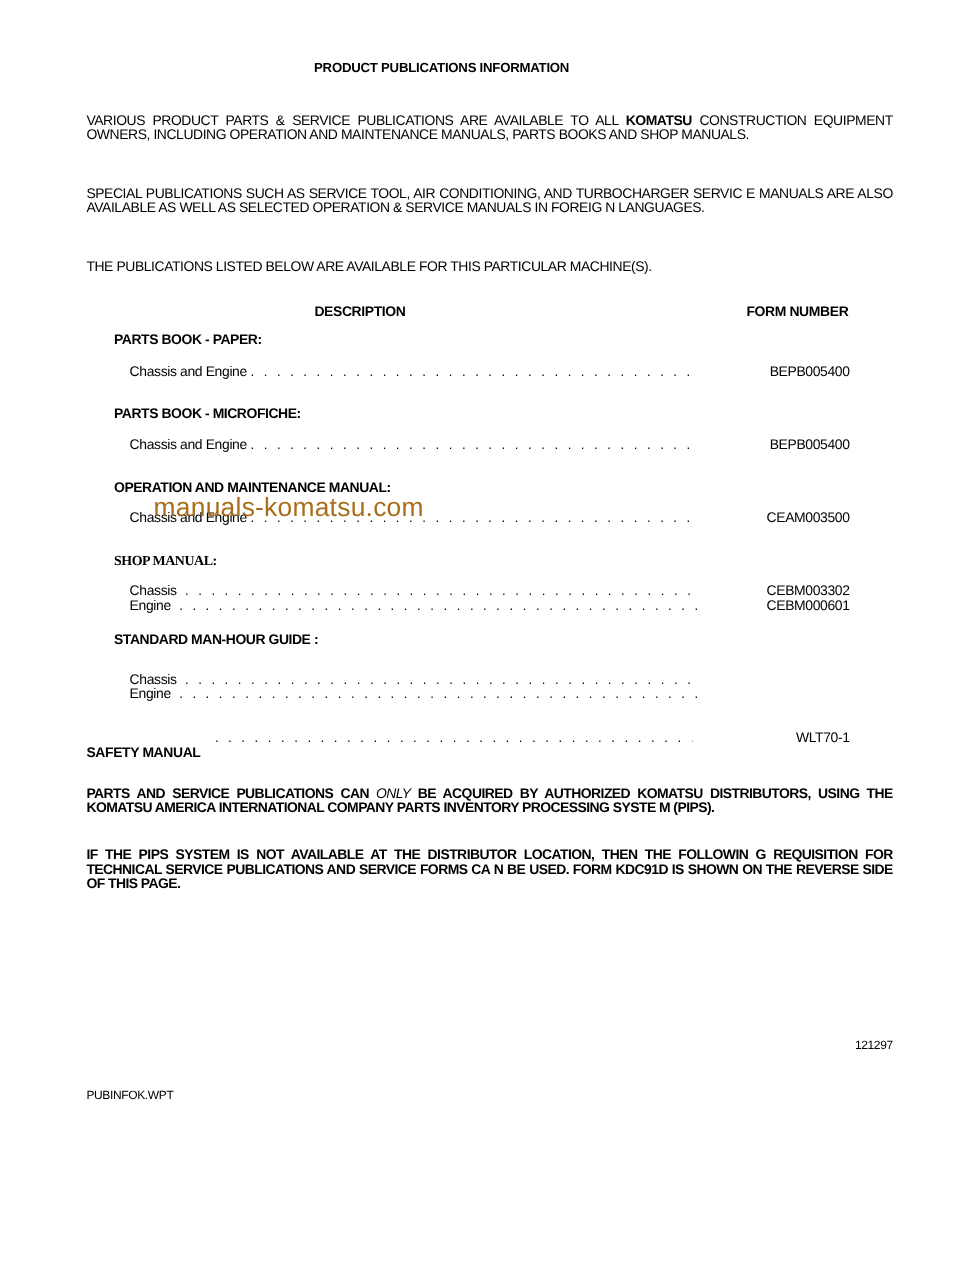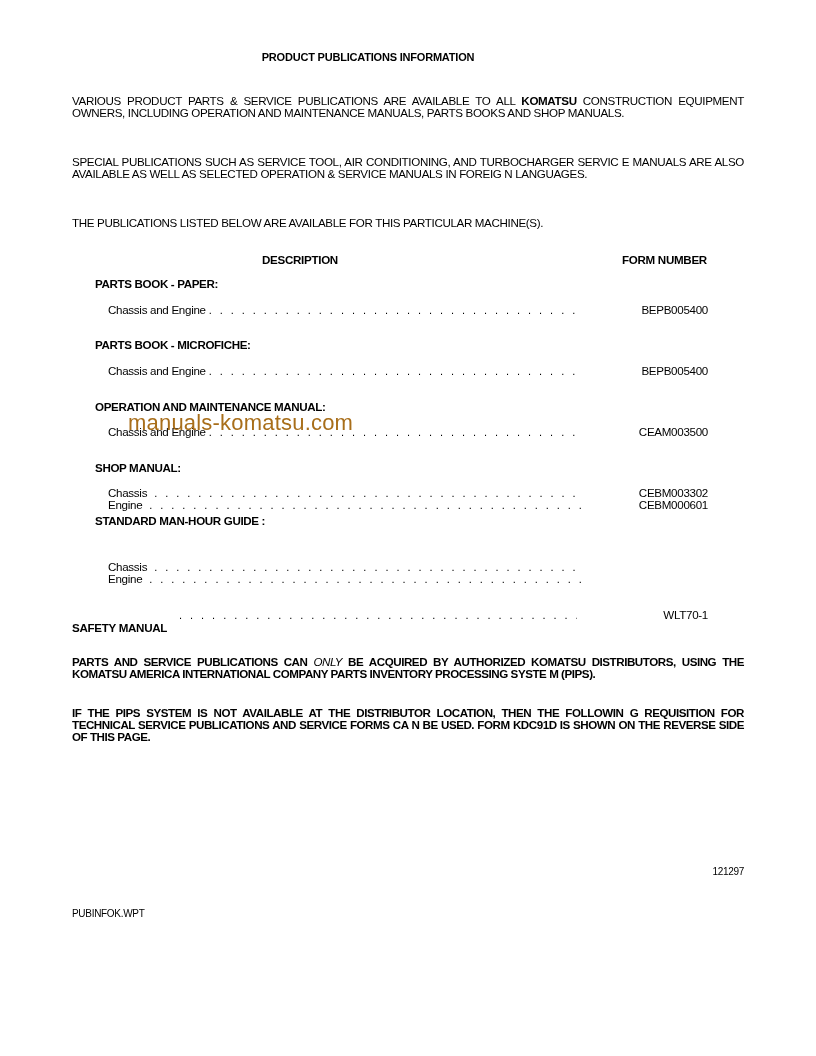--- a/index.html
+++ b/index.html
@@ -70,33 +70,33 @@
     <span class="code">BEPB005400</span>
   </div>
 
   <div class="abs section-title" style="top:400px;">OPERATION AND MAINTENANCE MANUAL:</div>
   <div class="abs row" style="top:425px;">
     <span class="label">Chassis and Engine</span>
     <span class="dots" style="width:366px; margin-left:3px;">. . . . . . . . . . . . . . . . . . . . . . . . . . . . . . . . . . . . . . . . . . . . . . . . . . . . . . . . . . . . .</span>
     <span class="code">CEAM003500</span>
   </div>
 
-  <div class="abs section-title" style="top:461px;">SHOP MANUAL:</div>
+  <div class="abs section-title" style="top:461px;font-family:Liberation Serif, serif;">SHOP MANUAL:</div>
   <div class="abs row" style="top:486px;">
     <span class="label">Chassis</span>
     <span class="dots" style="width:430px; margin-left:7px;">. . . . . . . . . . . . . . . . . . . . . . . . . . . . . . . . . . . . . . . . . . . . . . . . . . . . . . . . . . . . . . . . . . . .</span>
     <span class="code">CEBM003302</span>
   </div>
   <div class="abs row" style="top:498px;">
     <span class="label">Engine</span>
     <span class="dots" style="width:437px; margin-left:7px;">. . . . . . . . . . . . . . . . . . . . . . . . . . . . . . . . . . . . . . . . . . . . . . . . . . . . . . . . . . . . . . . . . . . .</span>
     <span class="code">CEBM000601</span>
   </div>
 
-  <div class="abs section-title" style="top:514px;">STANDARD MAN-HOUR GUIDE :</div>
+  <div class="abs section-title" style="top:527px;">STANDARD MAN-HOUR GUIDE :</div>
   <div class="abs row" style="top:560px;">
     <span class="label">Chassis</span>
     <span class="dots" style="width:430px; margin-left:7px;">. . . . . . . . . . . . . . . . . . . . . . . . . . . . . . . . . . . . . . . . . . . . . . . . . . . . . . . . . . . . . . . . . . . .</span>
     <span class="code"></span>
   </div>
   <div class="abs row" style="top:572px;">
     <span class="label">Engine</span>
     <span class="dots" style="width:437px; margin-left:7px;">. . . . . . . . . . . . . . . . . . . . . . . . . . . . . . . . . . . . . . . . . . . . . . . . . . . . . . . . . . . . . . . . . . . .</span>
     <span class="code"></span>
   </div>

